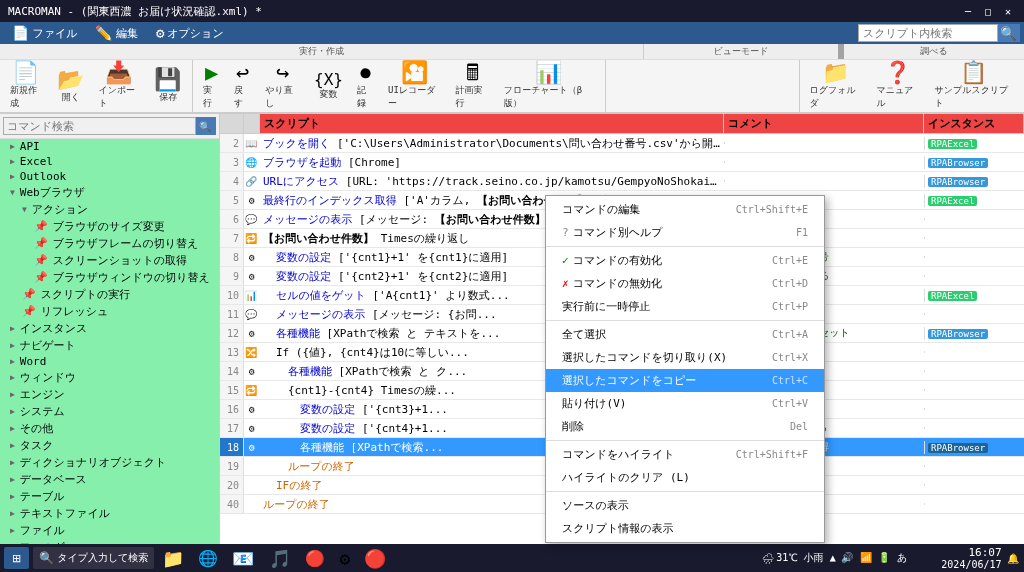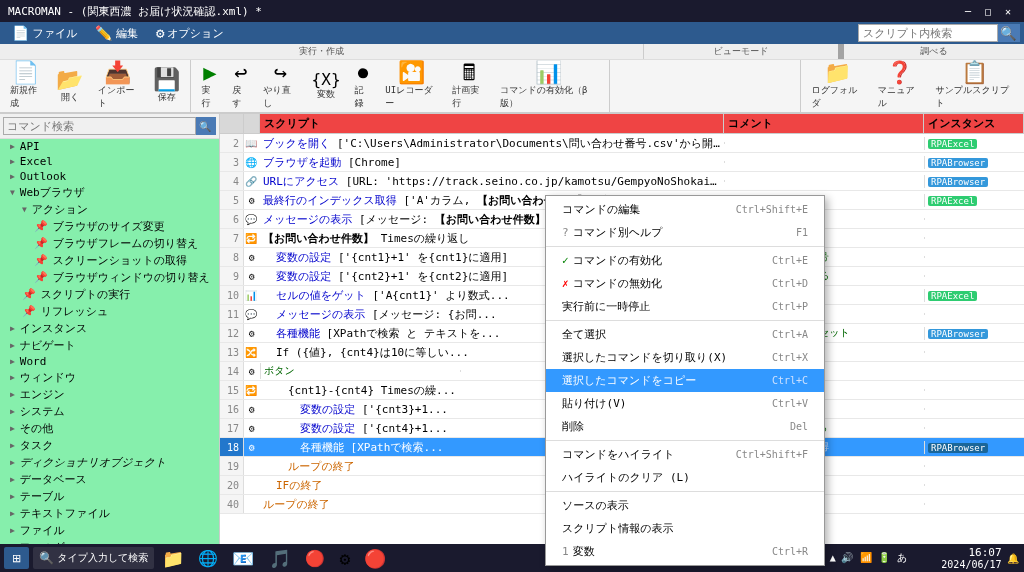--- a/index.html
+++ b/index.html
@@ -160,21 +160,21 @@
       <div class="tb-btn">
           <div class="tb-icon">🎦</div>
           <div class="tb-lbl">UIレコーダー</div>
         </div>
       <div class="tb-btn">
           <div class="tb-icon">🖩</div>
           <div class="tb-lbl">計画実行</div>
         </div>
       <div class="tb-btn">
           <div class="tb-icon">📊</div>
-          <div class="tb-lbl">コマンドの有効化（β版）</div>
+          <div class="tb-lbl">フローチャート（β版）</div>
         </div>
     </div>
 
     <div style="display:flex; gap:2px; align-items:center; padding:2px 4px; border-right:1px solid #ccc; width:200px;">
     </div>
 
     <div style="display:flex; gap:2px; align-items:center; padding:2px 4px;">
       <div class="tb-btn">
           <div class="tb-icon">📁</div>
           <div class="tb-lbl">ログフォルダ</div>
@@ -290,21 +290,21 @@
           <span style="margin-left:3px;font-size:11px;">その他</span>
         </div>
       <div class="tree-item">
           <span class="indent" style="width:4px"></span>
           <span class="arrow">▶</span>
           <span style="margin-left:3px;font-size:11px;">タスク</span>
         </div>
       <div class="tree-item">
           <span class="indent" style="width:4px"></span>
           <span class="arrow">▶</span>
-          <span style="margin-left:3px;font-size:11px;font-style:italic;">ディクショナリオブジェクト</span>
+          <span style="margin-left:3px;font-size:11px;">ディクショナリオブジェクト</span>
         </div>
       <div class="tree-item">
           <span class="indent" style="width:4px"></span>
           <span class="arrow">▶</span>
           <span style="margin-left:3px;font-size:11px;">データベース</span>
         </div>
       <div class="tree-item">
           <span class="indent" style="width:4px"></span>
           <span class="arrow">▶</span>
           <span style="margin-left:3px;font-size:11px;">テーブル</span>
@@ -431,20 +431,21 @@
         <div class="row-num">13</div>
         <div class="row-icon">🔀</div>
         <div class="row-content" style="padding-left:16px;">If ({値}, {cnt4}は10に等しい...</div>
         <div class="row-comment" style="color:#006600;font-size:10px;">セットされた時</div>
         <div class="row-instance"></div>
       </div>
 
       <div class="script-row">
         <div class="row-num">14</div>
         <div class="row-icon">⚙</div>
+        <div class="row-content" style="padding-left:28px;"><span style="color:#0000cc;">各種機能</span> [XPathで検索 と ク...</div>
         <div class="row-comment" style="color:#006600;font-size:10px;">ボタン</div>
         <div class="row-instance"></div>
       </div>
 
       <div class="script-row">
         <div class="row-num">15</div>
         <div class="row-icon">🔁</div>
         <div class="row-content" style="padding-left:28px;">{cnt1}-{cnt4} Timesの繰...</div>
         <div class="row-comment" style="color:#006600;font-size:10px;">ループ</div>
         <div class="row-instance"></div>
@@ -554,24 +555,20 @@
     <span class="shortcut"></span>
   </div>
   <div class="ctx-separator"></div>
   <div class="ctx-item">
     <span>ソースの表示</span>
     <span class="shortcut"></span>
   </div>
   <div class="ctx-item">
     <span>スクリプト情報の表示</span>
     <span class="shortcut"></span>
-  </div>
-  <div class="ctx-item">
-    <span><span style="color:#888; margin-right:4px;">1</span>変数</span>
-    <span class="shortcut">Ctrl+R</span>
   </div>
 </div>
 
 <div id="taskbar">
   <button class="taskbar-start">
     <span>⊞</span>
   </button>
   <div class="taskbar-apps">
     <div class="taskbar-app" style="background:rgba(255,255,255,0.1);">
       <span style="font-size:12px;color:white;">🔍</span>

